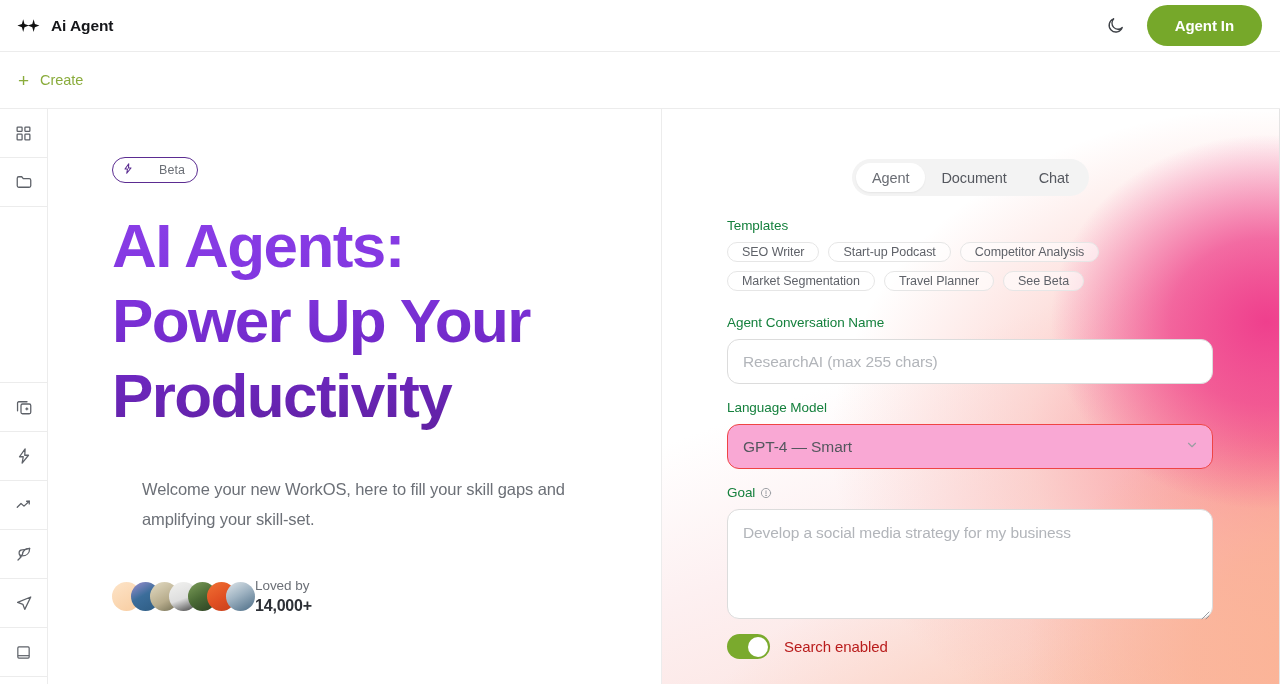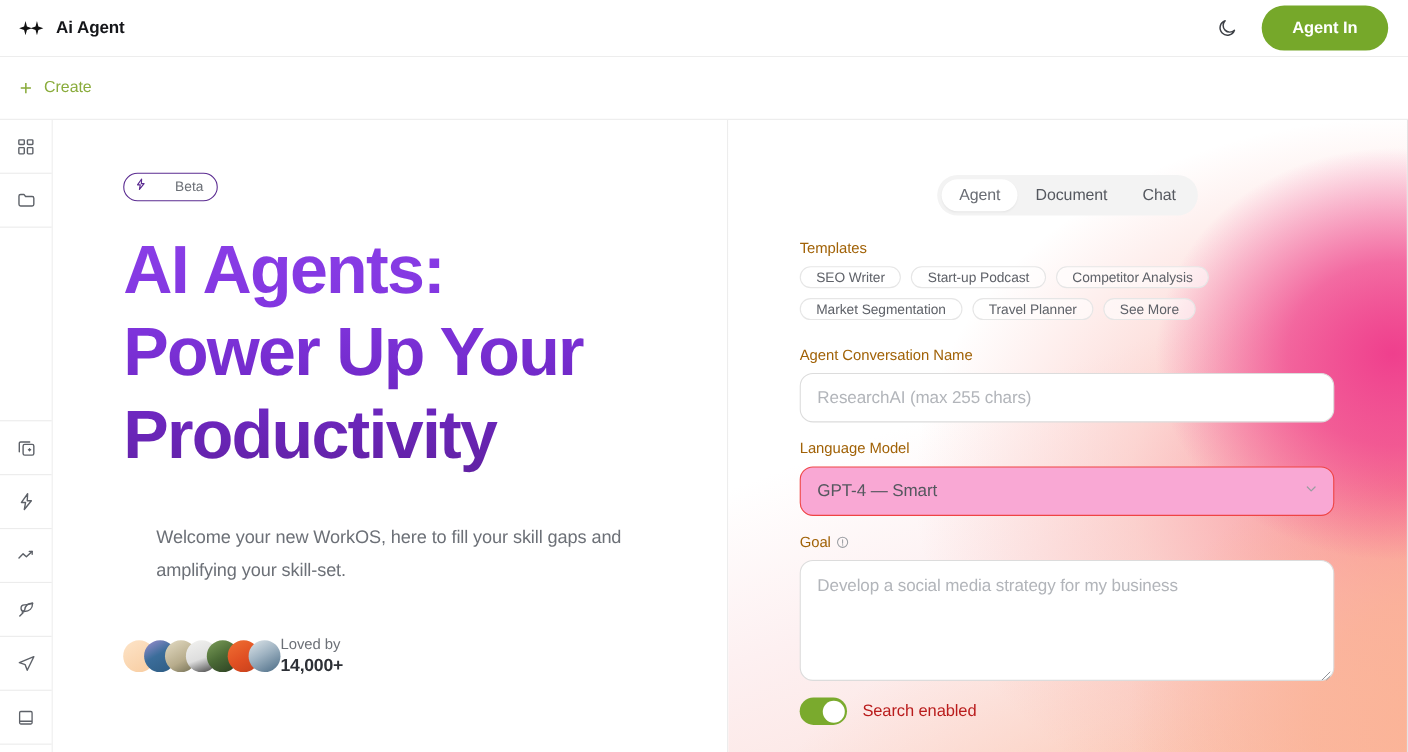--- a/index.html
+++ b/index.html
@@ -273,21 +273,21 @@
     letter-spacing: -0.1px;
   }
   .tab.active {
     background: #ffffff;
     color: #6a6d74;
     box-shadow: 0 1px 2px rgba(0,0,0,0.06);
   }
 
   .field-label {
     font-size: 13.5px;
-    color: #a16207;
+    color: #15803d;
     margin-bottom: 9px;
     display: flex;
     align-items: center;
     gap: 5px;
     letter-spacing: -0.05px;
     margin-top: 16px;
   }
   .section-templates { margin-top: 22px; }
   .chips {
     display: flex;
@@ -543,21 +543,21 @@
         </div>
 
         <div class="section-templates">
           <div class="field-label">Templates</div>
           <div class="chips">
             <button class="chip">SEO Writer</button>
             <button class="chip">Start-up Podcast</button>
             <button class="chip">Competitor Analysis</button>
             <button class="chip">Market Segmentation</button>
             <button class="chip">Travel Planner</button>
-            <button class="chip">See More</button>
+            <button class="chip">See Beta</button>
           </div>
         </div>
 
         <div class="section-name">
           <div class="field-label">Agent Conversation Name</div>
           <input class="text-input" type="text" placeholder="ResearchAI (max 255 chars)" style="">
         </div>
 
         <div class="section-model">
           <div class="field-label">Language Model</div>

